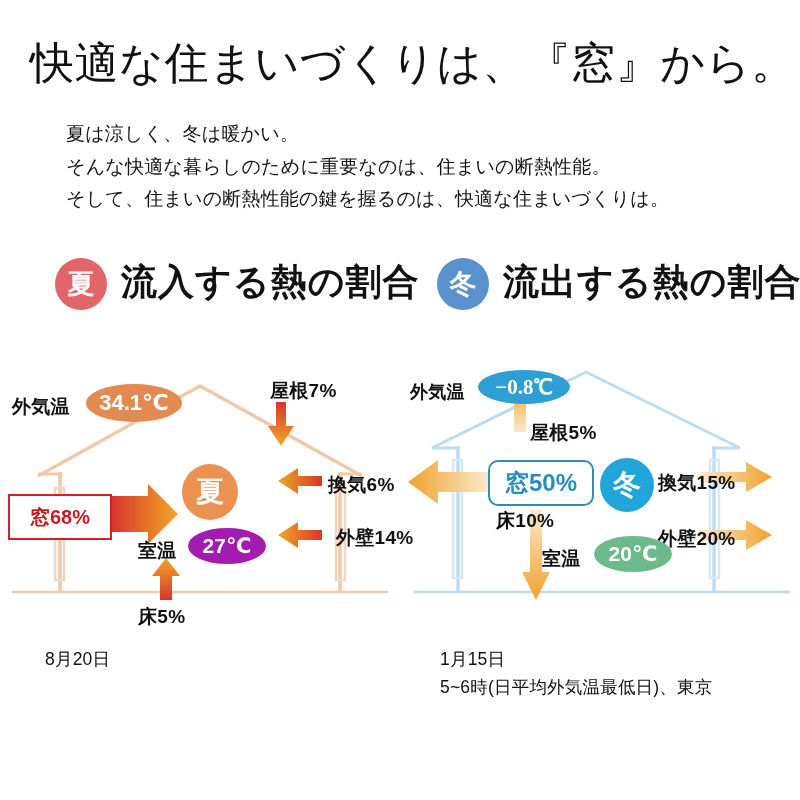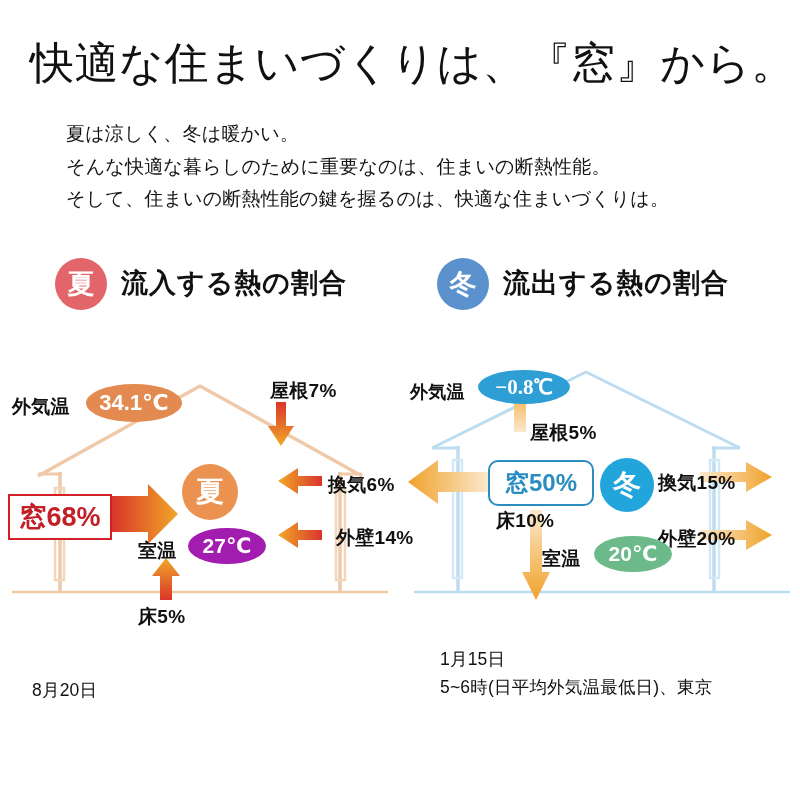--- a/index.html
+++ b/index.html
@@ -61,21 +61,21 @@
     color: #fff;
     font-size: 27px;
     font-weight: 700;
     flex: 0 0 auto;
   }
   .season-badge.summer { background: #e2656a; }
   .season-badge.winter { background: #5b92ce; }
 
   .section-title {
     position: relative;
-    font-size: 27px;
+    font-size: 36px;
     font-weight: 700;
     letter-spacing: 1px;
     white-space: nowrap;
     color: #111;
     padding: 0 2px 3px 2px;
   }
   .section-title .hl {
     position: absolute;
     left: 6px;
     right: 4px;
@@ -155,21 +155,21 @@
 
   
   .caption {
     position: absolute;
     font-size: 17.5px;
     line-height: 1.62;
     color: #111;
     white-space: nowrap;
     letter-spacing: 0.2px;
   }
-  .caption.summer { left: 32px; top: 645px; margin-top: 31px; }
+  .caption.summer { left: 45px; top: 645px; }
   .caption.winter { left: 440px; top: 645px; }
 </style>
 </head>
 <body>
 
 <div class="page-title">快適な住まいづくりは、『窓』から。</div>
 
 <div class="lede">
   <div>夏は涼しく、冬は暖かい。</div>
   <div>そんな快適な暮らしのために重要なのは、住まいの断熱性能。</div>
@@ -244,21 +244,21 @@
     <div class="oval temp-out-summer" style="left:86px; top:24px; width:96px; height:38px; font-size:22px;">34.1℃</div>
 
     <div class="lbl" style="left:270px; top:18px;">屋根7%</div>
 
     <div class="lbl" style="left:328px; top:112px;">換気6%</div>
 
     <div class="lbl" style="left:336px; top:165px;">外壁14%</div>
 
     <div class="lbl" style="left:138px; top:244px;">床5%</div>
 
-    <div class="pct-box summer" style="left:8px; top:134px; width:100px; height:42px; font-size:27px;">窓68%</div>
+    <div class="pct-box summer" style="left:8px; top:134px; width:100px; height:42px; font-size:20px;">窓68%</div>
 
     <div class="circle-season summer" style="left:182px; top:104px; width:56px; height:56px; font-size:28px;">夏</div>
 
     <div class="lbl" style="left:138px; top:178px;">室温</div>
     <div class="oval temp-in-summer" style="left:188px; top:168px; width:78px; height:36px; font-size:21px;">27℃</div>
   </div>
 </div>
 
 <div class="panel winter">
   <div class="diagram">

